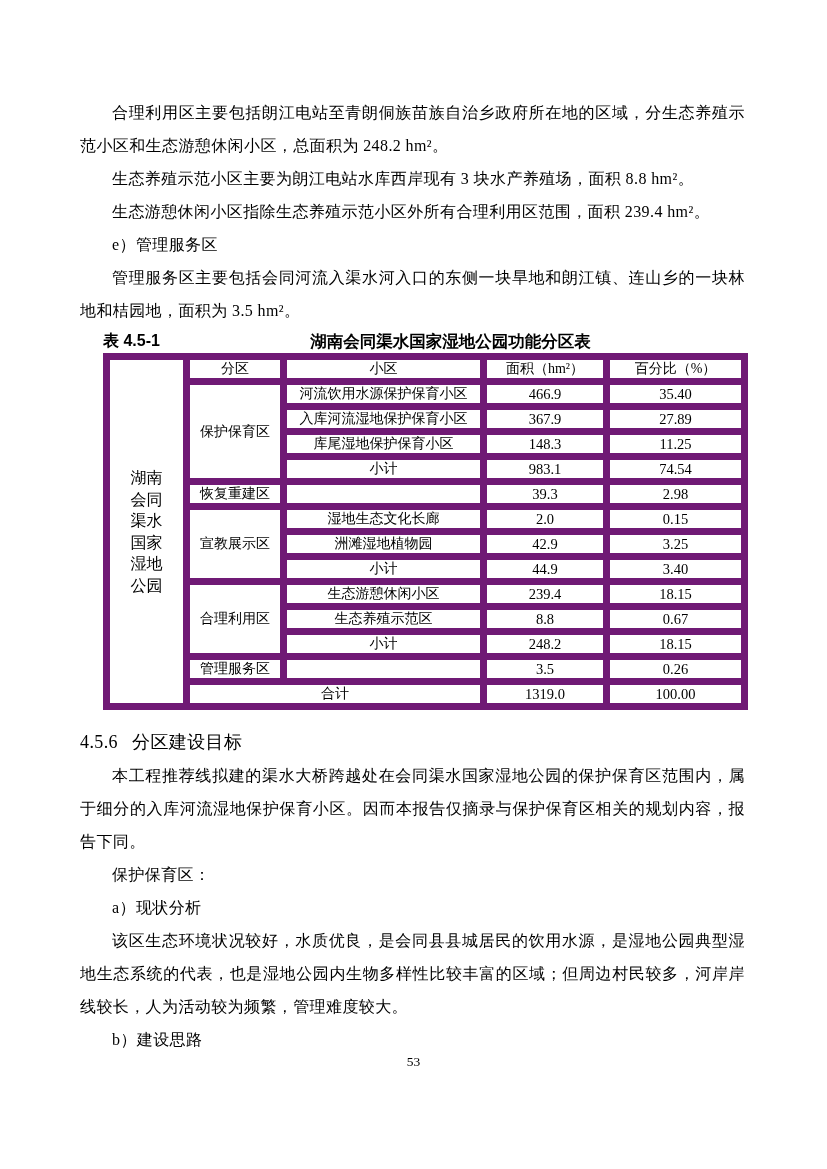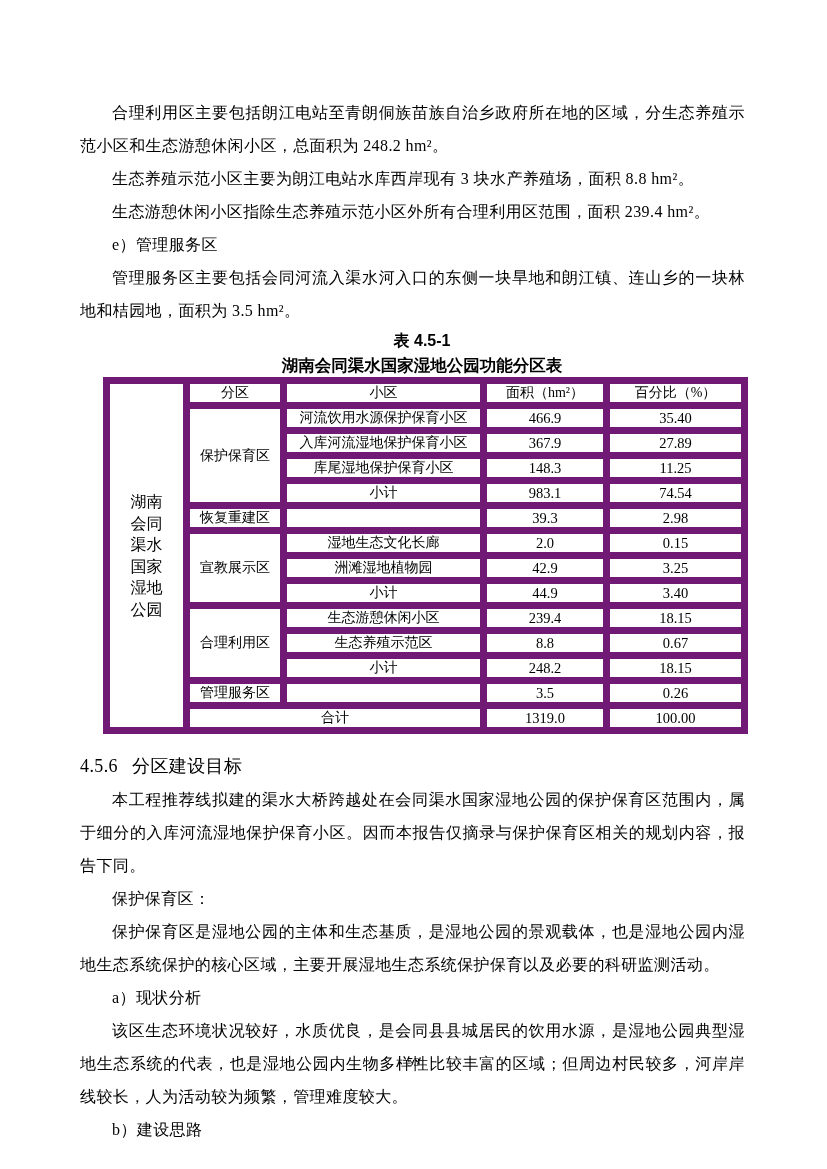--- a/index.html
+++ b/index.html
@@ -23,28 +23,27 @@
     margin: 0;
     font-size: 16px;
     line-height: 33px;
     text-align: justify;
     text-indent: 2em;
     letter-spacing: 0.4px;
   }
   
   .caption {
     display: flex;
-    align-items: center;
+    align-items: flex-end;
     margin: 2px 0 0 23px;
     width: 638px;
     line-height: 24px;
     font-family: "Liberation Sans", "DejaVu Sans", sans-serif;
     font-weight: bold;
     font-size: 16px;
-    flex-direction: column;
   }
   .cap-label { flex: 0 0 auto; }
   .cap-title { flex: 1 1 auto; text-align: center; font-size: 16.5px; }
   
   .ztable {
     margin-left: 23px;
     border-collapse: collapse;
     table-layout: fixed;
     width: 638px;
     font-size: 14px;
@@ -195,21 +194,20 @@
         </tr>
       </tbody>
     </table>
 
     <h2 class="sec">
       <span>4.5.6</span><span class="sec-t">分区建设目标</span>
     </h2>
 
     <p class="body">本工程推荐线拟建的渠水大桥跨越处在会同渠水国家湿地公园的保护保育区范围内，属于细分的入库河流湿地保护保育小区。因而本报告仅摘录与保护保育区相关的规划内容，报告下同。</p>
     <p class="body">保护保育区：</p>
-    <p class="body">保护保育区是湿地公园的主体和生态基质，是湿地公园的景观载体，也是湿地公园内湿地生态系统保护的核心区域，主要开展湿地生态系统保护保育以及必要的科研监测活动。</p>
     <p class="body">a）现状分析</p>
     <p class="body">该区生态环境状况较好，水质优良，是会同县县城居民的饮用水源，是湿地公园典型湿地生态系统的代表，也是湿地公园内生物多样性比较丰富的区域；但周边村民较多，河岸岸线较长，人为活动较为频繁，管理难度较大。</p>
     <p class="body">b）建设思路</p>
 
   </div>
 
   <div class="footer">53</div>
 </div>
 
 </body></html>

